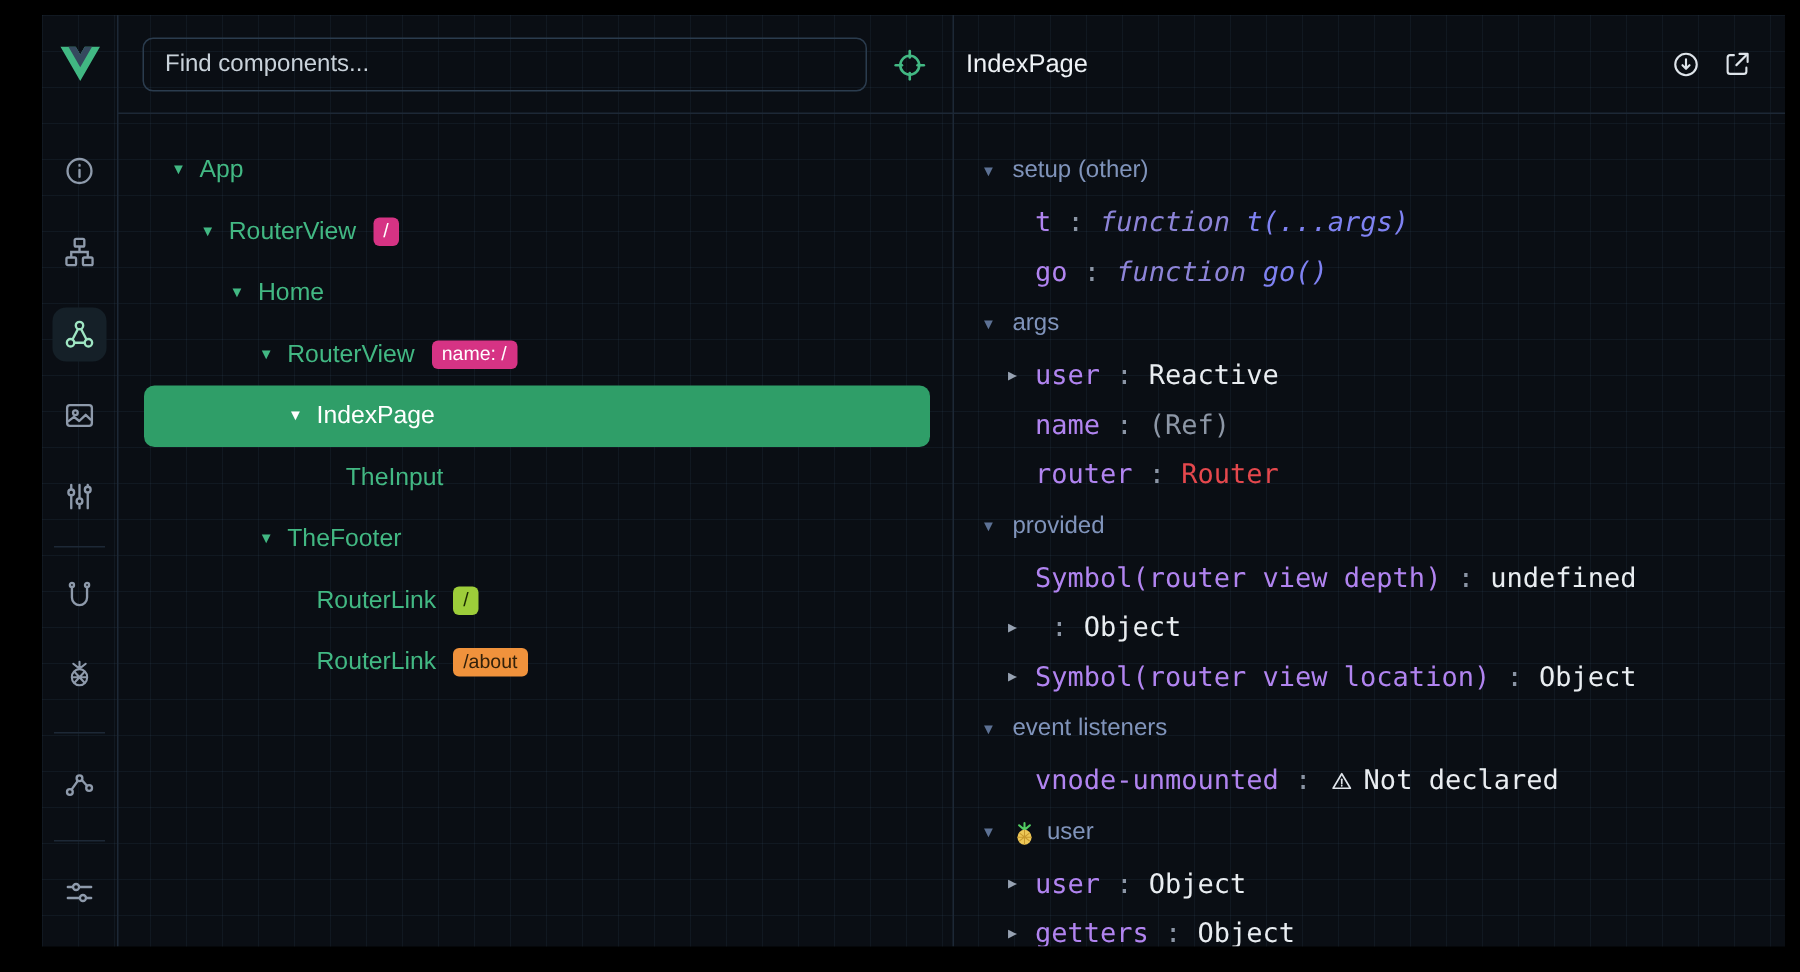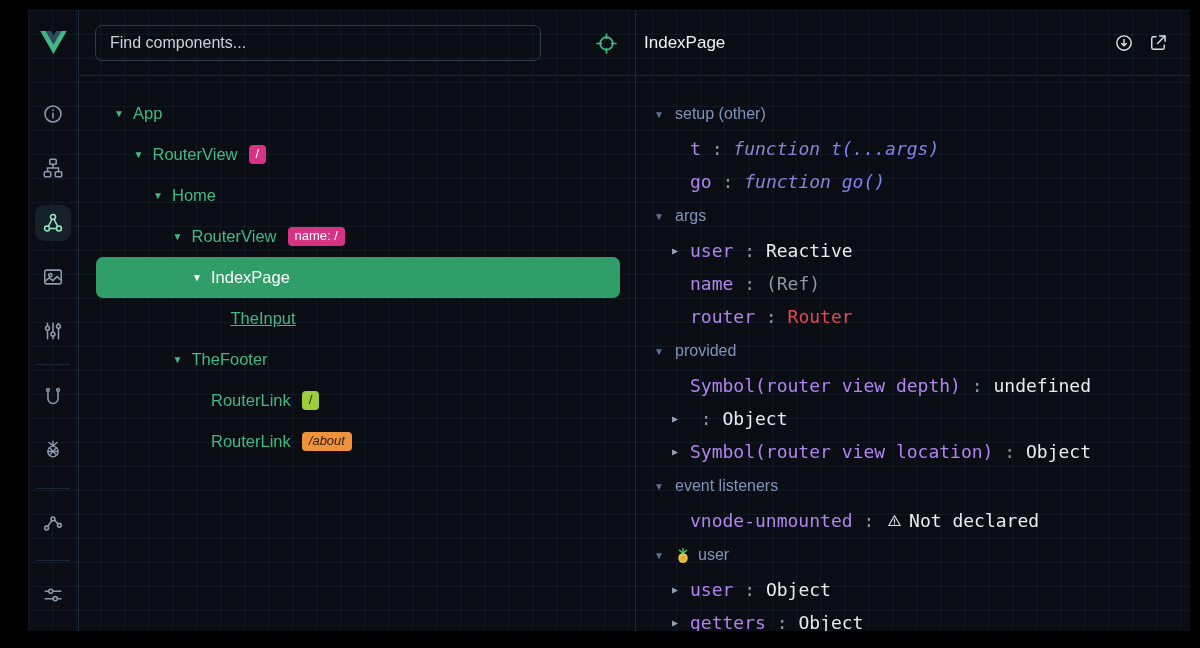--- a/index.html
+++ b/index.html
@@ -13,21 +13,21 @@
       linear-gradient(90deg,rgba(92,132,176,.085) 1px,transparent 1px);
     background-size:24px 24px;overflow:hidden;}
   .sidebar{position:absolute;left:0;top:0;width:50px;height:100%;border-right:1px solid #1d2836;}
   .logo{position:absolute;left:0;top:0;width:50px;height:65px;display:flex;align-items:center;justify-content:center;}
   .side-btn{position:absolute;left:7px;width:36px;height:36px;border:0;background:transparent;color:#8e9aab;
     display:flex;align-items:center;justify-content:center;border-radius:9px;cursor:pointer;padding:0;}
   .side-btn svg{width:22px;height:22px;}
   .side-btn.selected{background:#152028;color:#9fe6c3;}
   .side-divider{position:absolute;left:8px;width:34px;height:1px;background:#1d2836;}
   .topbar{position:absolute;left:50px;top:0;right:0;height:65px;border-bottom:1px solid #1d2836;}
-  .search{position:absolute;left:17px;top:15px;width:446px;height:36px;background:transparent;
+  .search{position:absolute;left:17px;top:15px;width:483px;height:36px;background:transparent;
     border:1px solid #2b3c4e;border-radius:7px;color:#e2e8ee;font-size:16px;padding:0 14px;outline:none;
     box-sizing:border-box;font-family:"Liberation Sans",sans-serif;}
   .search::placeholder{color:#c9d2da;}
   .target-btn{position:absolute;left:512px;top:17px;width:32px;height:32px;border:0;background:transparent;
     color:var(--accent);cursor:pointer;padding:0;display:flex;align-items:center;justify-content:center;}
   .target-btn svg{width:23px;height:23px;}
   .vdivider{position:absolute;left:607px;top:0;bottom:0;width:1px;background:#1d2836;}
   .right-header{position:absolute;left:608px;top:0;right:0;height:65px;display:flex;align-items:center;
     padding:0 20px 0 8px;box-sizing:border-box;}
   .ih-title{color:#eef2f6;font-size:17px;font-weight:500;}
@@ -37,21 +37,21 @@
   .ih-btn svg{width:20px;height:20px;}
   .tree{position:absolute;left:51px;top:66px;width:556px;bottom:0;padding-top:17px;overflow:hidden;box-sizing:border-box;}
   .trow{height:41px;margin:0 15px 0 17px;display:flex;align-items:center;border-radius:7px;
     color:var(--accent);font-size:16.5px;cursor:pointer;box-sizing:border-box;}
   .tarrow{width:19px;font-size:10px;flex:none;color:var(--accent);}
   .trow.selected{background:var(--selected-bg);color:#fff;}
   .trow.selected .tarrow{color:#fff;}
   .badge{margin-left:11px;padding:2.5px 7px;border-radius:4px;font-size:13px;line-height:1.15;flex:none;}
   .b-pink{background:var(--badge-pink);color:#fff;}
   .b-lime{background:var(--badge-lime);color:#1b2a00;}
-  .b-orange{background:var(--badge-orange);color:#33210a;font-style:italic;}
+  .b-orange{background:var(--badge-orange);color:#33210a;}
   .inspector{position:absolute;left:608px;top:66px;right:0;bottom:0;padding:20px 12px 0 18px;overflow:hidden;
     box-sizing:border-box;font-family:"DejaVu Sans Mono",monospace;}
   .isec-header{height:36px;display:flex;align-items:center;color:var(--section);cursor:pointer;
     font-family:"Liberation Sans",sans-serif;font-size:16px;}
   .sarrow{width:21px;font-size:10px;color:#5d7194;flex:none;}
   .pinia-ic{margin-right:7px;display:inline-flex;align-items:center;}
   .irow{height:33px;display:flex;align-items:center;padding-left:18px;font-size:18px;
     white-space:nowrap;overflow:hidden;}
   .rarrow{width:18px;font-size:10px;color:#97a2b2;flex:none;}
   .ikey{color:var(--key-purple);flex:none;}
@@ -200,21 +200,21 @@
       </div>
       <div class="trow" style="padding-left: 76.5px;">
         <span class="tarrow">▼</span>
         <span>RouterView</span>
         <span class="badge b-pink">name: /</span>
       </div>
       <div class="trow selected" style="padding-left: 96px;">
         <span class="tarrow">▼</span>
         <span>IndexPage</span>
       </div>
-      <div class="trow" style="padding-left: 115.5px; text-decoration: underline;">
+      <div class="trow" style="padding-left: 115.5px;">
         <span class="tarrow"></span>
         <span>TheInput</span>
       </div>
       <div class="trow" style="padding-left: 76.5px;">
         <span class="tarrow">▼</span>
         <span>TheFooter</span>
       </div>
       <div class="trow" style="padding-left: 96px;">
         <span class="tarrow"></span>
         <span>RouterLink</span>

